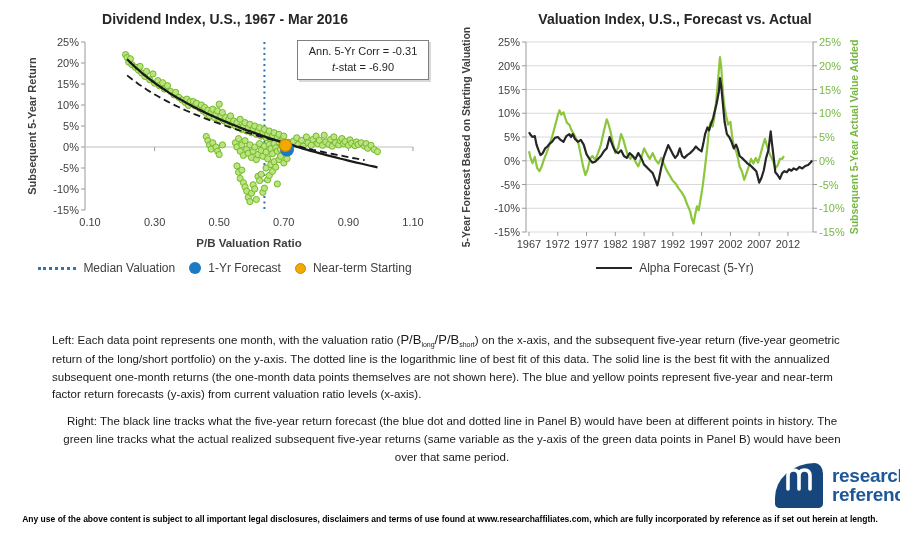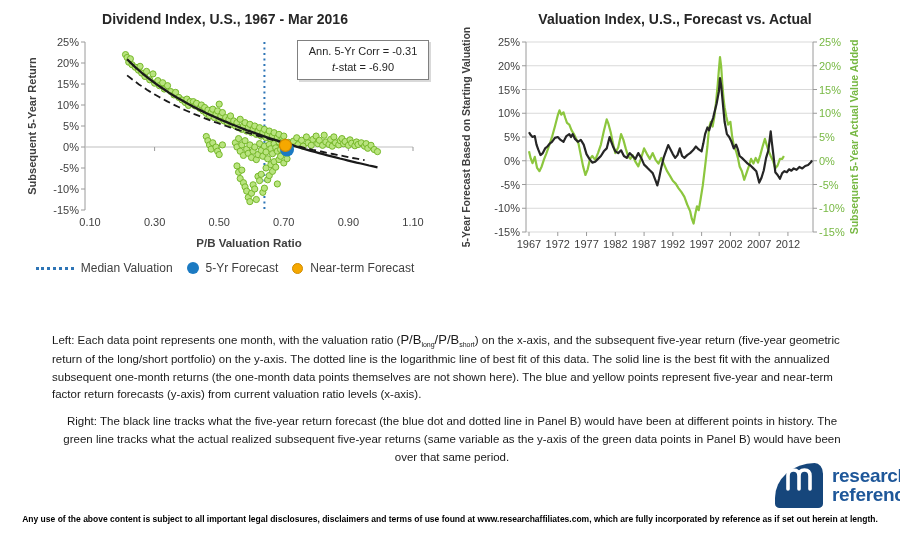--- a/index.html
+++ b/index.html
@@ -362,28 +362,32 @@
     <div><span class="it">t</span><span>-stat = -6.90</span></div>
   </div>
 
   <div class="legend-row lg-left">
     <div class="lg-item">
       <span class="sw-dotted"></span>
       <span>Median Valuation</span>
     </div>
     <div class="lg-item">
       <span class="sw-dot-blue"></span>
-      <span>5-Yr Forecast</span>
+      <span>1-Yr Forecast</span>
     </div>
     <div class="lg-item">
       <span class="sw-dot-orange"></span>
-      <span>Near-term Forecast</span>
+      <span>Near-term Starting</span>
     </div>
   </div>
   <div class="legend-row lg-right">
+    <div class="lg-item">
+      <span class="sw-line-black"></span>
+      <span>Alpha Forecast (5-Yr)</span>
+    </div>
   </div>
 
   <div class="bodytext lp">
     <span>Left: Each data point represents one month, with the valuation ratio (</span><span class="fr">P/B</span><span class="frsub">long</span><span class="fr">/</span><span class="fr">P/B</span><span class="frsub">short</span><span>) on the x-axis, and the subsequent five-year return (five-year geometric return of the long/short portfolio) on the y-axis. The dotted line is the logarithmic line of best fit of this data. The solid line is the best fit with the annualized subsequent one-month returns (the one-month data points themselves are not shown here). The blue and yellow points represent five-year and near-term factor return forecasts (y-axis) from current valuation ratio levels (x-axis).</span>
   </div>
   <div class="bodytext rp">Right: The black line tracks what the five-year return forecast (the blue dot and dotted line in Panel B) would have been at different points in history. The green line tracks what the actual realized subsequent five-year returns (same variable as the y-axis of the green data points in Panel B) would have been over that same period.</div>
 
   <div class="logo">
     <div class="logo-mark">
       <svg width="34" height="30" viewBox="0 0 34 30">

